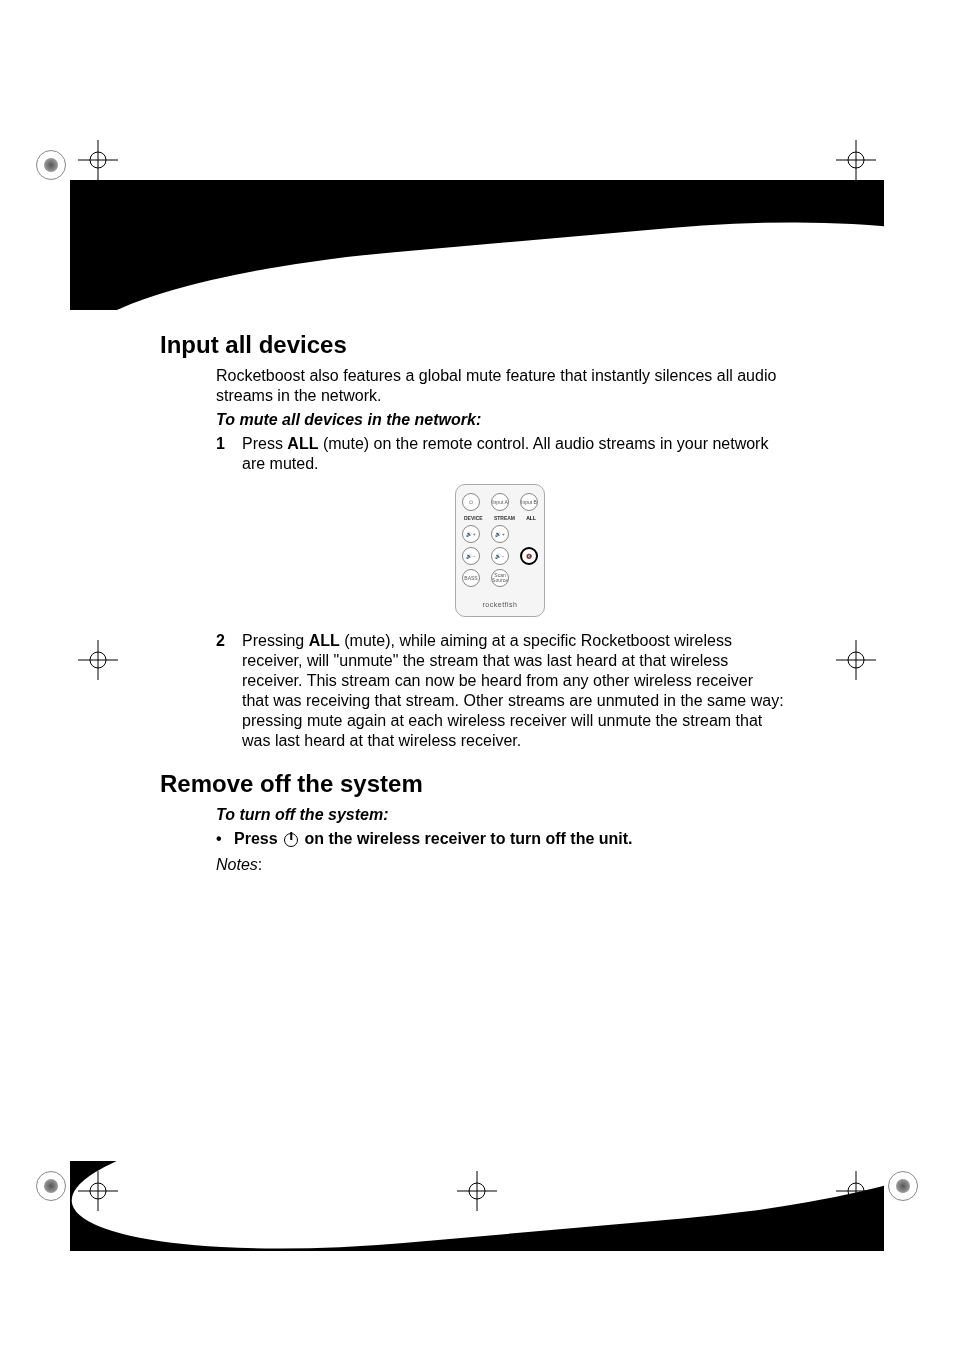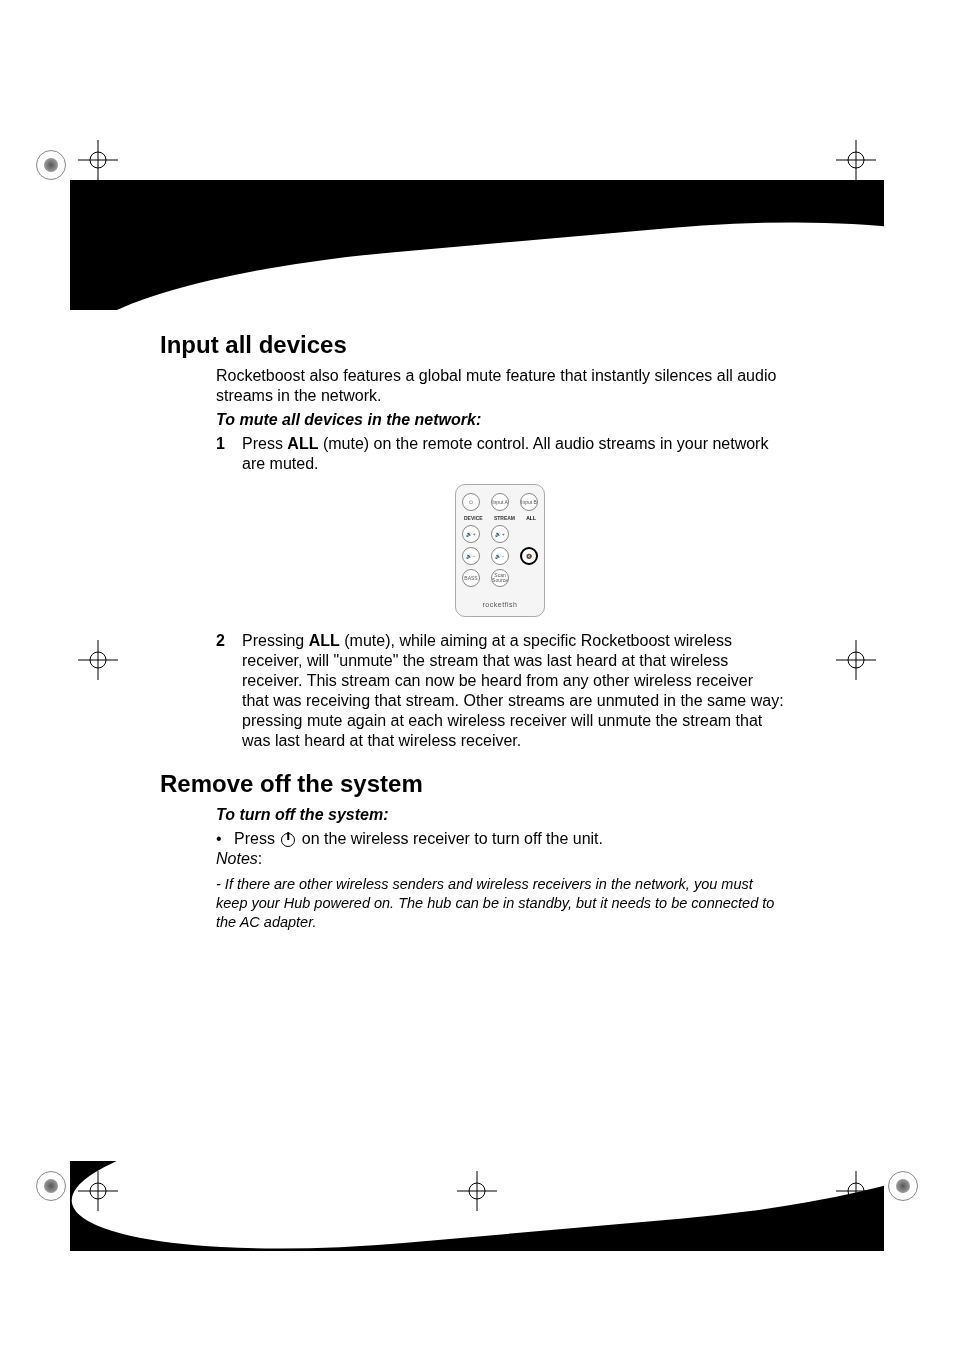--- a/index.html
+++ b/index.html
@@ -121,20 +121,22 @@
     line-height: 1;
   }
   .remote .btn.hl { border: 2px solid #000; }
   .remote .labels { display: flex; justify-content: space-between; font-size: 5px; padding: 0 2px; font-weight: 700; color: #333; }
   .remote .labels span:last-child { font-weight: 900; color: #000; }
   .remote .brand { text-align: center; font-size: 7px; margin-top: 10px; letter-spacing: 0.5px; }
   ul.bullets { list-style: none; padding: 0; }
   ul.bullets > li {
     display: flex;
     gap: 10px;
+    margin-bottom: 6px;
+    font-weight: bold;
   }
   ul.bullets > li::before {
     content: "•";
     min-width: 8px;
   }
   ul.bullets > li .li-body { flex: 1; }
   ul.bullets.inner { margin-left: 22px; margin-top: 4px; }
   .notes-head { font-weight: 400; font-style: italic; margin-top: 10px; }
   .note { font-style: italic; font-size: 14.5px; margin-top: 6px; line-height: 1.3; }
   .power-icon {
@@ -235,21 +237,20 @@
     <div class="body-indent">
       <p class="sub-head">To turn off the system:</p>
       <ul class="bullets">
         <li>
           <span class="li-body">
             <span>Press </span><span class="power-icon"></span><span> on the wireless receiver to turn off the unit.</span>
           </span>
         </li>
       </ul>
       <p><span class="notes-head">Notes</span><span>:</span></p>
-      <p class="note">- If there are other wireless senders and wireless receivers in the network, you must keep your Hub powered on. The hub can be in standby, but it needs to be connected to the AC adapter.</p>
     </div>
   </div>
 
   <div class="banner-bottom">
     <div class="page-number">20</div>
   </div>
 </div>
 
 <div class="corner c-tl"></div>
 <div class="corner c-bl"></div>

